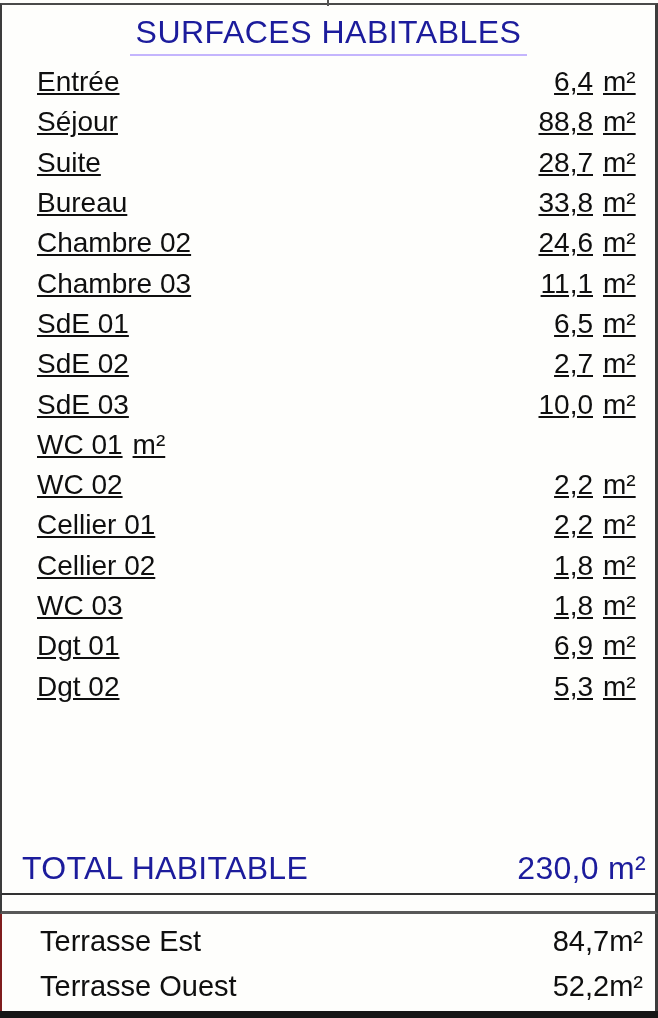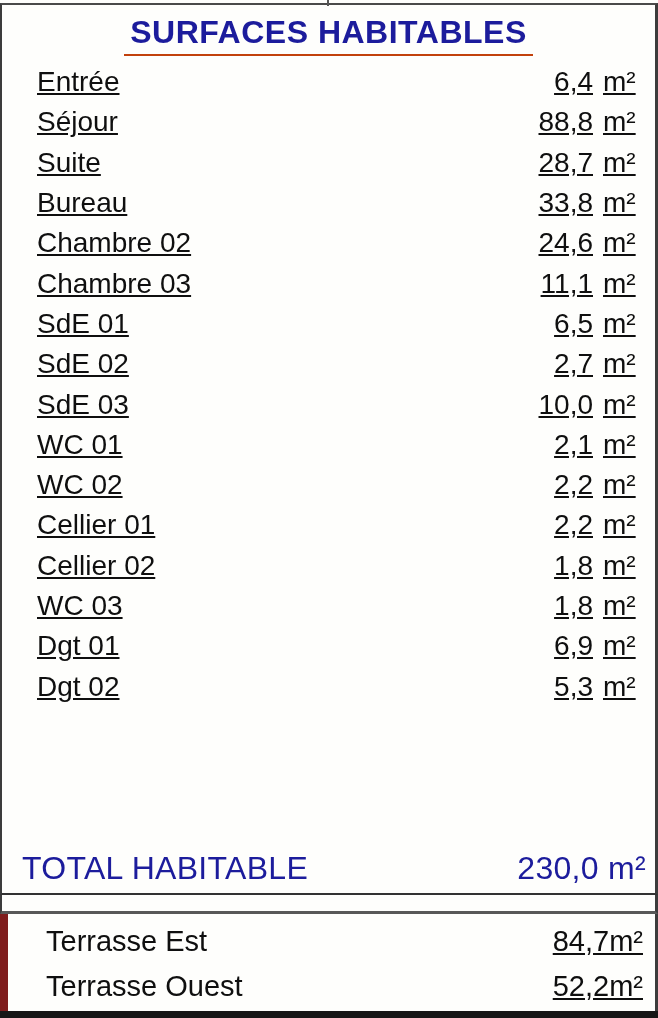--- a/index.html
+++ b/index.html
@@ -19,24 +19,24 @@
     height:892px;
     border-top:2px solid #4a4a4a;
     border-left:2px solid #3c3c3c;
     border-right:3px solid #3c3c3c;
     border-bottom:2px solid #323232;
     display:flex;flex-direction:column;
   }
   .title-wrap{margin-top:9px;text-align:center;}
   .title{
     display:inline-block;
-    font-size:32px;font-weight:bold;
+    font-size:32px;font-weight:normal;
     color:#1c1c9c;
     letter-spacing:.5px;
-    border-bottom:2px solid #c2410c;
+    border-bottom:2px solid #c4b5fd;
     padding:0 6px 3px 6px;
   }
   .rooms{margin-top:6px;text-decoration:underline;}
   .row{
     display:flex;align-items:center;
     height:40.3px;
     padding-left:35px;padding-right:9px;
     font-size:28px;
   }
   .row .label{white-space:nowrap;}
@@ -57,32 +57,32 @@
     height:19px;
     border-left:2px solid #3c3c3c;
     border-right:3px solid #3c3c3c;
     border-bottom:3px solid #585858;
     background:#fefefc;
   }
   
   .terrace-box{
     box-sizing:border-box;
     height:97px;
-    border-left:8px solid #7f1d1d;
+    border-left:2px solid #7f1d1d;
     border-right:3px solid #3c3c3c;
     padding-top:5px;
     display:flex;flex-direction:column;
   }
   .t-row{
     display:flex;align-items:center;
     height:45px;
     padding-left:38px;padding-right:12px;
     font-size:29px;
   }
-  .t-row .value{flex:1;text-align:right;white-space:nowrap;text-decoration:underline;}
+  .t-row .value{flex:1;text-align:right;white-space:nowrap;}
   
   .bottom-bar{height:7px;background:#161616;}
   
   .top-notch{
     position:absolute;left:327px;top:0;
     width:2px;height:6px;background:#555555;
   }
 </style>
 </head>
 <body>
@@ -146,21 +146,20 @@
         </div>
 
         <div class="row">
           <span class="label">SdE 03</span>
           <span class="value">10,0</span>
           <span class="unit">m²</span>
         </div>
 
         <div class="row">
           <span class="label">WC 01</span>
-          <span class="value">2,1</span>
           <span class="unit">m²</span>
         </div>
 
         <div class="row">
           <span class="label">WC 02</span>
           <span class="value">2,2</span>
           <span class="unit">m²</span>
         </div>
 
         <div class="row">

